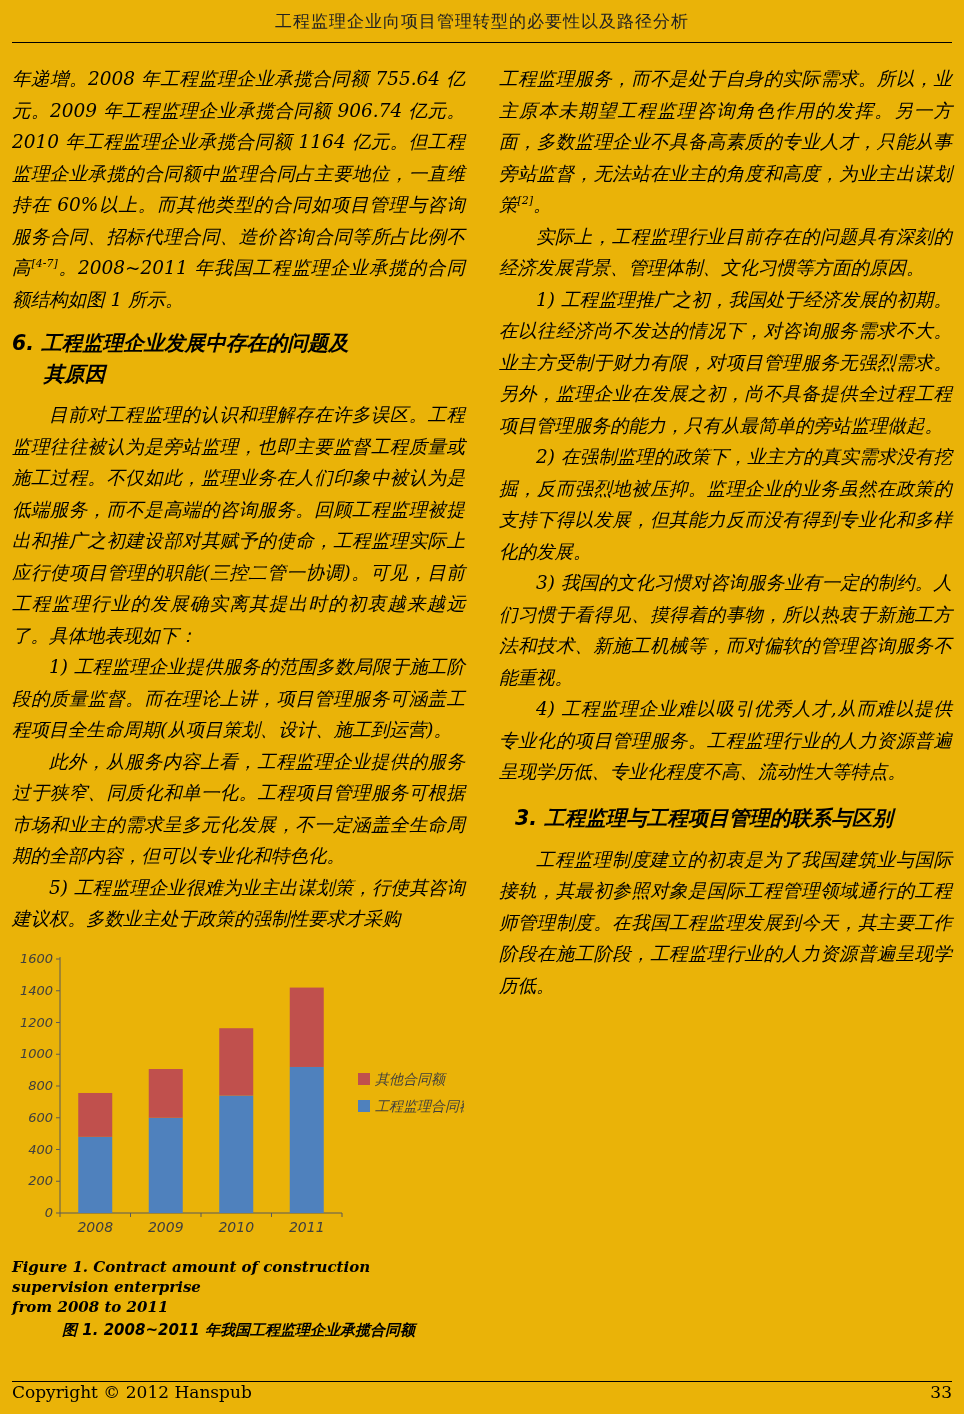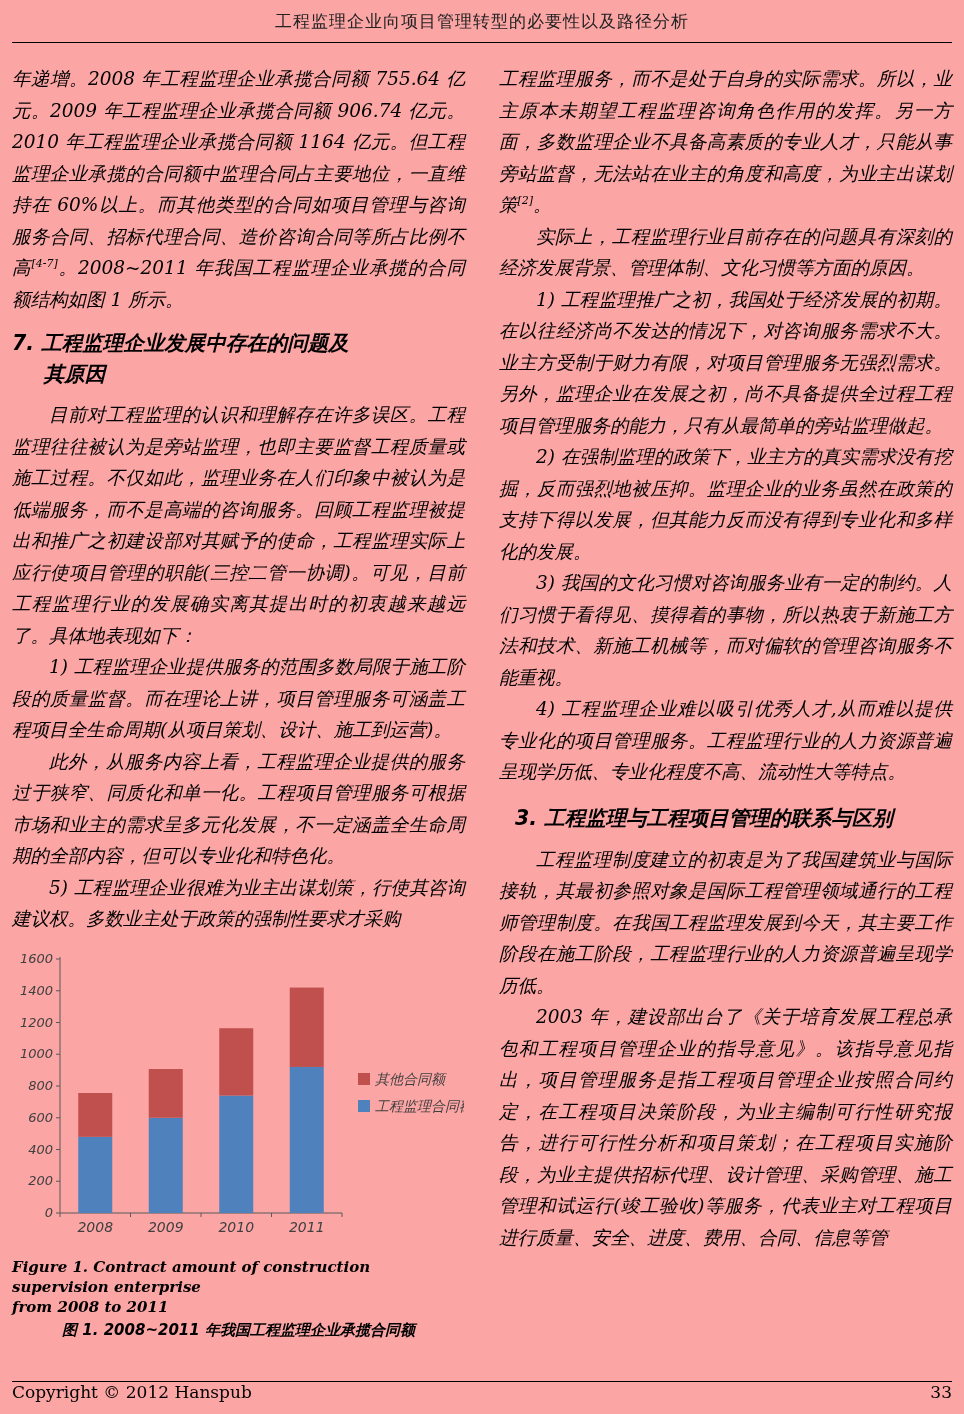--- a/index.html
+++ b/index.html
@@ -7,21 +7,21 @@
   body {
     width: 964px; height: 1414px;
     font-family: "DejaVu Serif", "Liberation Serif", serif;
     color: #000;
   }
   .page {
     position: relative;
     width: 964px; height: 1414px;
     padding: 6px 12px 0 12px;
     overflow: hidden;
-    background: #fca5a5;
+    background: #eab308;
   }
   .header {
     text-align: center;
     font-size: 17px;
     color: #222;
     padding: 4px 0 9px 0;
     letter-spacing: 1px;
   }
   .header-rule { border-bottom: 1.5px solid #000; }
   .columns {
@@ -85,21 +85,21 @@
 
   <div class="header">工程监理企业向项目管理转型的必要性以及路径分析</div>
   <div class="header-rule"></div>
 
   <div class="columns">
 
     <div class="col">
       <p class="cont"><span>年递增。2008 年工程监理企业承揽合同额 755.64 亿元。2009 年工程监理企业承揽合同额 906.74 亿元。2010 年工程监理企业承揽合同额 1164 亿元。但工程监理企业承揽的合同额中监理合同占主要地位，一直维持在 60%以上。而其他类型的合同如项目管理与咨询服务合同、招标代理合同、造价咨询合同等所占比例不高</span><sup class="ref">[4-7]</sup><span>。2008~2011 年我国工程监理企业承揽的合同额结构如图 1 所示。</span></p>
 
       <h2 class="section">
-        <span class="h-line1">7. 工程监理企业发展中存在的问题及</span>
+        <span class="h-line1">6. 工程监理企业发展中存在的问题及</span>
         <span class="h-line2">其原因</span>
       </h2>
 
       <p class="para">目前对工程监理的认识和理解存在许多误区。工程监理往往被认为是旁站监理，也即主要监督工程质量或施工过程。不仅如此，监理业务在人们印象中被认为是低端服务，而不是高端的咨询服务。回顾工程监理被提出和推广之初建设部对其赋予的使命，工程监理实际上应行使项目管理的职能(三控二管一协调)。可见，目前工程监理行业的发展确实离其提出时的初衷越来越远了。具体地表现如下：</p>
       <p class="para">1) 工程监理企业提供服务的范围多数局限于施工阶段的质量监督。而在理论上讲，项目管理服务可涵盖工程项目全生命周期(从项目策划、设计、施工到运营)。</p>
       <p class="para">此外，从服务内容上看，工程监理企业提供的服务过于狭窄、同质化和单一化。工程项目管理服务可根据市场和业主的需求呈多元化发展，不一定涵盖全生命周期的全部内容，但可以专业化和特色化。</p>
       <p class="para">5) 工程监理企业很难为业主出谋划策，行使其咨询建议权。多数业主处于政策的强制性要求才采购</p>
 
       <div class="figure">
         <div class="chart-wrap">
@@ -160,21 +160,20 @@
 
       <p class="para">实际上，工程监理行业目前存在的问题具有深刻的经济发展背景、管理体制、文化习惯等方面的原因。</p>
       <p class="para">1) 工程监理推广之初，我国处于经济发展的初期。在以往经济尚不发达的情况下，对咨询服务需求不大。业主方受制于财力有限，对项目管理服务无强烈需求。另外，监理企业在发展之初，尚不具备提供全过程工程项目管理服务的能力，只有从最简单的旁站监理做起。</p>
       <p class="para">2) 在强制监理的政策下，业主方的真实需求没有挖掘，反而强烈地被压抑。监理企业的业务虽然在政策的支持下得以发展，但其能力反而没有得到专业化和多样化的发展。</p>
       <p class="para">3) 我国的文化习惯对咨询服务业有一定的制约。人们习惯于看得见、摸得着的事物，所以热衷于新施工方法和技术、新施工机械等，而对偏软的管理咨询服务不能重视。</p>
       <p class="para">4) 工程监理企业难以吸引优秀人才,从而难以提供专业化的项目管理服务。工程监理行业的人力资源普遍呈现学历低、专业化程度不高、流动性大等特点。</p>
 
       <h2 class="section single">3. 工程监理与工程项目管理的联系与区别</h2>
 
       <p class="para">工程监理制度建立的初衷是为了我国建筑业与国际接轨，其最初参照对象是国际工程管理领域通行的工程师管理制度。在我国工程监理发展到今天，其主要工作阶段在施工阶段，工程监理行业的人力资源普遍呈现学历低。</p>
-      <p class="para">2003 年，建设部出台了《关于培育发展工程总承包和工程项目管理企业的指导意见》。该指导意见指出，项目管理服务是指工程项目管理企业按照合同约定，在工程项目决策阶段，为业主编制可行性研究报告，进行可行性分析和项目策划；在工程项目实施阶段，为业主提供招标代理、设计管理、采购管理、施工管理和试运行(竣工验收)等服务，代表业主对工程项目进行质量、安全、进度、费用、合同、信息等管</p>
     </div>
 
   </div>
 
   <div class="footer">
     <span>Copyright © 2012 Hanspub</span>
     <span>33</span>
   </div>
 
 </div>

